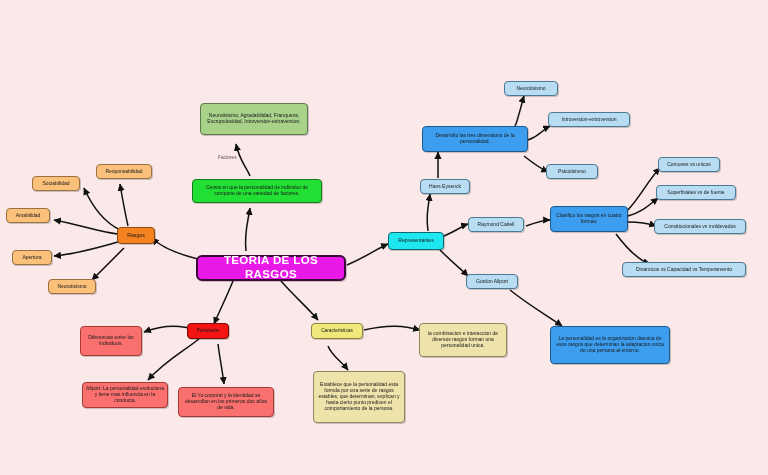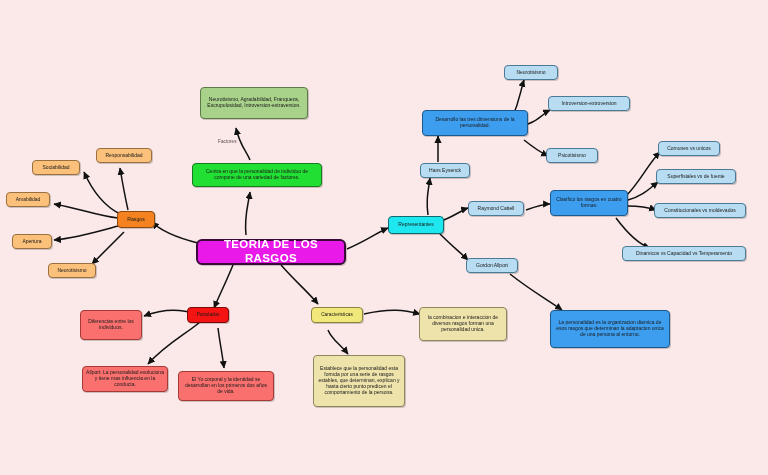--- a/index.html
+++ b/index.html
@@ -2,21 +2,21 @@
 <html><head>
 <meta charset="utf-8">
 <style>
   html,body{margin:0;padding:0;}
   body{
     width:768px;height:475px;
     background:#fbe8e8;
     font-family:"Liberation Sans", sans-serif;
     overflow:hidden;
   }
-  #canvas{position:relative;width:768px;height:376px;}
+  #canvas{position:relative;width:768px;height:376px;margin-top:16px;}
   svg.edges{position:absolute;left:0;top:0;width:768px;height:475px;pointer-events:none;}
   .node{
     position:absolute;
     box-sizing:border-box;
     border:1px solid #5a5a5a;
     border-radius:4px;
     display:flex;align-items:center;justify-content:center;
     text-align:center;
     line-height:1.18;
     color:#1a1a1a;

